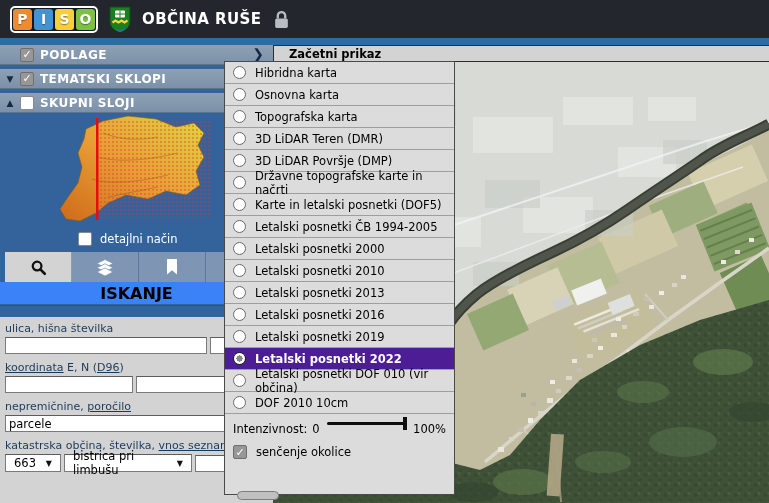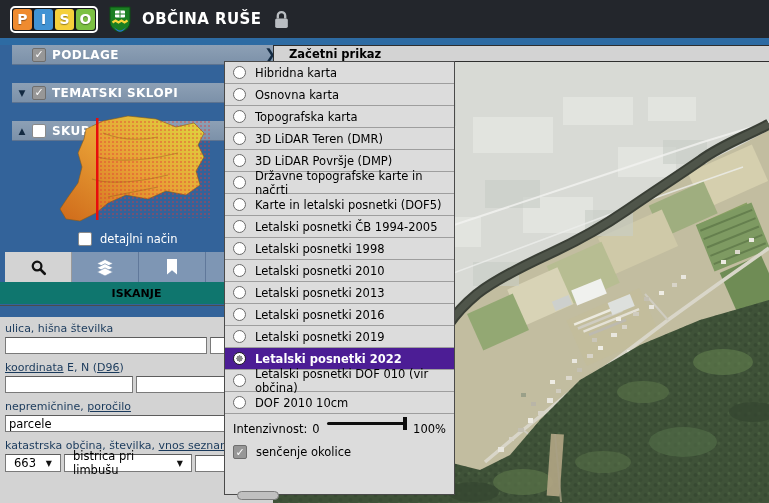--- a/index.html
+++ b/index.html
@@ -14,42 +14,42 @@
   .muni{color:#fff;font-weight:bold;font-size:15px;letter-spacing:.4px;}
   .bluebar{position:absolute;left:0;top:38px;width:769px;height:7px;background:#2d6ba3;z-index:6;}
   
   .map{position:absolute;left:223px;top:62px;width:546px;height:441px;z-index:1;background:#c2bda0;}
   
   .zbar{position:absolute;left:273px;top:45px;width:576px;height:17px;background:#d3d3d3;
         border:1px solid #2e2e2e;box-sizing:border-box;z-index:3;display:flex;align-items:center;
         padding-left:15px;font-size:11.5px;font-weight:bold;color:#000;}
   
   .sidebar{position:absolute;left:0;top:45px;width:273px;height:458px;z-index:2;background:#33639a;}
-  .pheads{position:absolute;left:12px;top:0;width:273px;display:flex;flex-direction:column;gap:18px;}
+  .pheads{position:absolute;left:0;top:0;width:273px;display:flex;flex-direction:column;gap:4px;}
   .phead{height:19px;background:linear-gradient(#8da0b5,#7c91a9);border-bottom:1px solid #5d7390;
         display:flex;align-items:center;position:relative;cursor:pointer;}
   .exp{width:20px;text-align:center;font-size:9px;color:#132a42;}
   .phead .lbl{color:#fff;font-weight:bold;font-size:12px;letter-spacing:.4px;margin-left:6px;}
   .chev{position:absolute;right:9px;top:0px;color:#132a42;font-weight:bold;font-size:14px;line-height:19px;}
   .cb{width:14px;height:14px;border-radius:2px;display:inline-flex;align-items:center;justify-content:center;
       font-size:11px;line-height:1;box-sizing:border-box;flex:none;}
   .cb.gray{background:#979797;border:1px solid #6e6e6e;color:#fff;}
   .cb.white{background:#fff;border:1px solid #8a8a8a;color:transparent;}
   .cb.checked::after{content:"✓";}
   
   .terrain{position:absolute;left:8px;top:68px;width:207px;height:114px;}
   .detrow{position:absolute;left:78px;top:187px;display:flex;align-items:center;gap:8px;color:#fff;font-size:11.5px;}
   
   .tabs{position:absolute;left:0;top:207px;width:273px;height:30px;display:flex;padding-left:5px;box-sizing:border-box;}
   .tab{width:67px;height:30px;background:#7e96b4;border-right:1px solid #60789a;box-sizing:border-box;
        display:flex;align-items:center;justify-content:center;cursor:pointer;}
   .tab.active{background:#d3d3d3;border-right:1px solid #9a9a9a;}
   
-  .isk{position:absolute;left:0;top:237px;width:273px;height:22px;background:#0f766e;display:flex;
-       align-items:center;justify-content:center;font-weight:bold;font-size:11px;color:#000;}
+  .isk{position:absolute;left:0;top:237px;width:273px;height:22px;background:#3b82f6;display:flex;
+       align-items:center;justify-content:center;font-weight:bold;font-size:16px;color:#000;}
   .hline{position:absolute;left:0;top:260px;width:273px;height:1px;background:#4c4c4c;}
   .sbody{position:absolute;left:0;top:261px;width:273px;height:197px;background:#d3d3d3;
          padding:2px 0 0 5px;box-sizing:border-box;overflow:hidden;margin-top:11px;}
   .srow .lab{font-size:11px;color:#1a3a5c;margin:7px 0 2px 0;}
   .srow:first-child .lab{margin-top:3px;}
   .srow .lab u{text-decoration:underline;}
   .fline{display:flex;gap:3px;align-items:center;}
   .tin{height:15px;border:1px solid #7a7a7a;border-top-color:#5c5c5c;background:#fff;font-size:11.5px;
        font-family:"DejaVu Sans",sans-serif;padding:0 3px;box-sizing:content-box;}
   .sel{height:18px;background:#fff;border:1px solid #7a7a7a;border-top-color:#5c5c5c;display:flex;
@@ -369,21 +369,21 @@
         <div class="bm-item">
           <span class="rad"></span>
           <span>Karte in letalski posnetki (DOF5)</span>
         </div>
         <div class="bm-item">
           <span class="rad"></span>
           <span>Letalski posnetki ČB 1994-2005</span>
         </div>
         <div class="bm-item">
           <span class="rad"></span>
-          <span>Letalski posnetki 1998</span>
+          <span>Letalski posnetki 2000</span>
         </div>
         <div class="bm-item">
           <span class="rad"></span>
           <span>Letalski posnetki 2010</span>
         </div>
         <div class="bm-item">
           <span class="rad"></span>
           <span>Letalski posnetki 2013</span>
         </div>
         <div class="bm-item">

